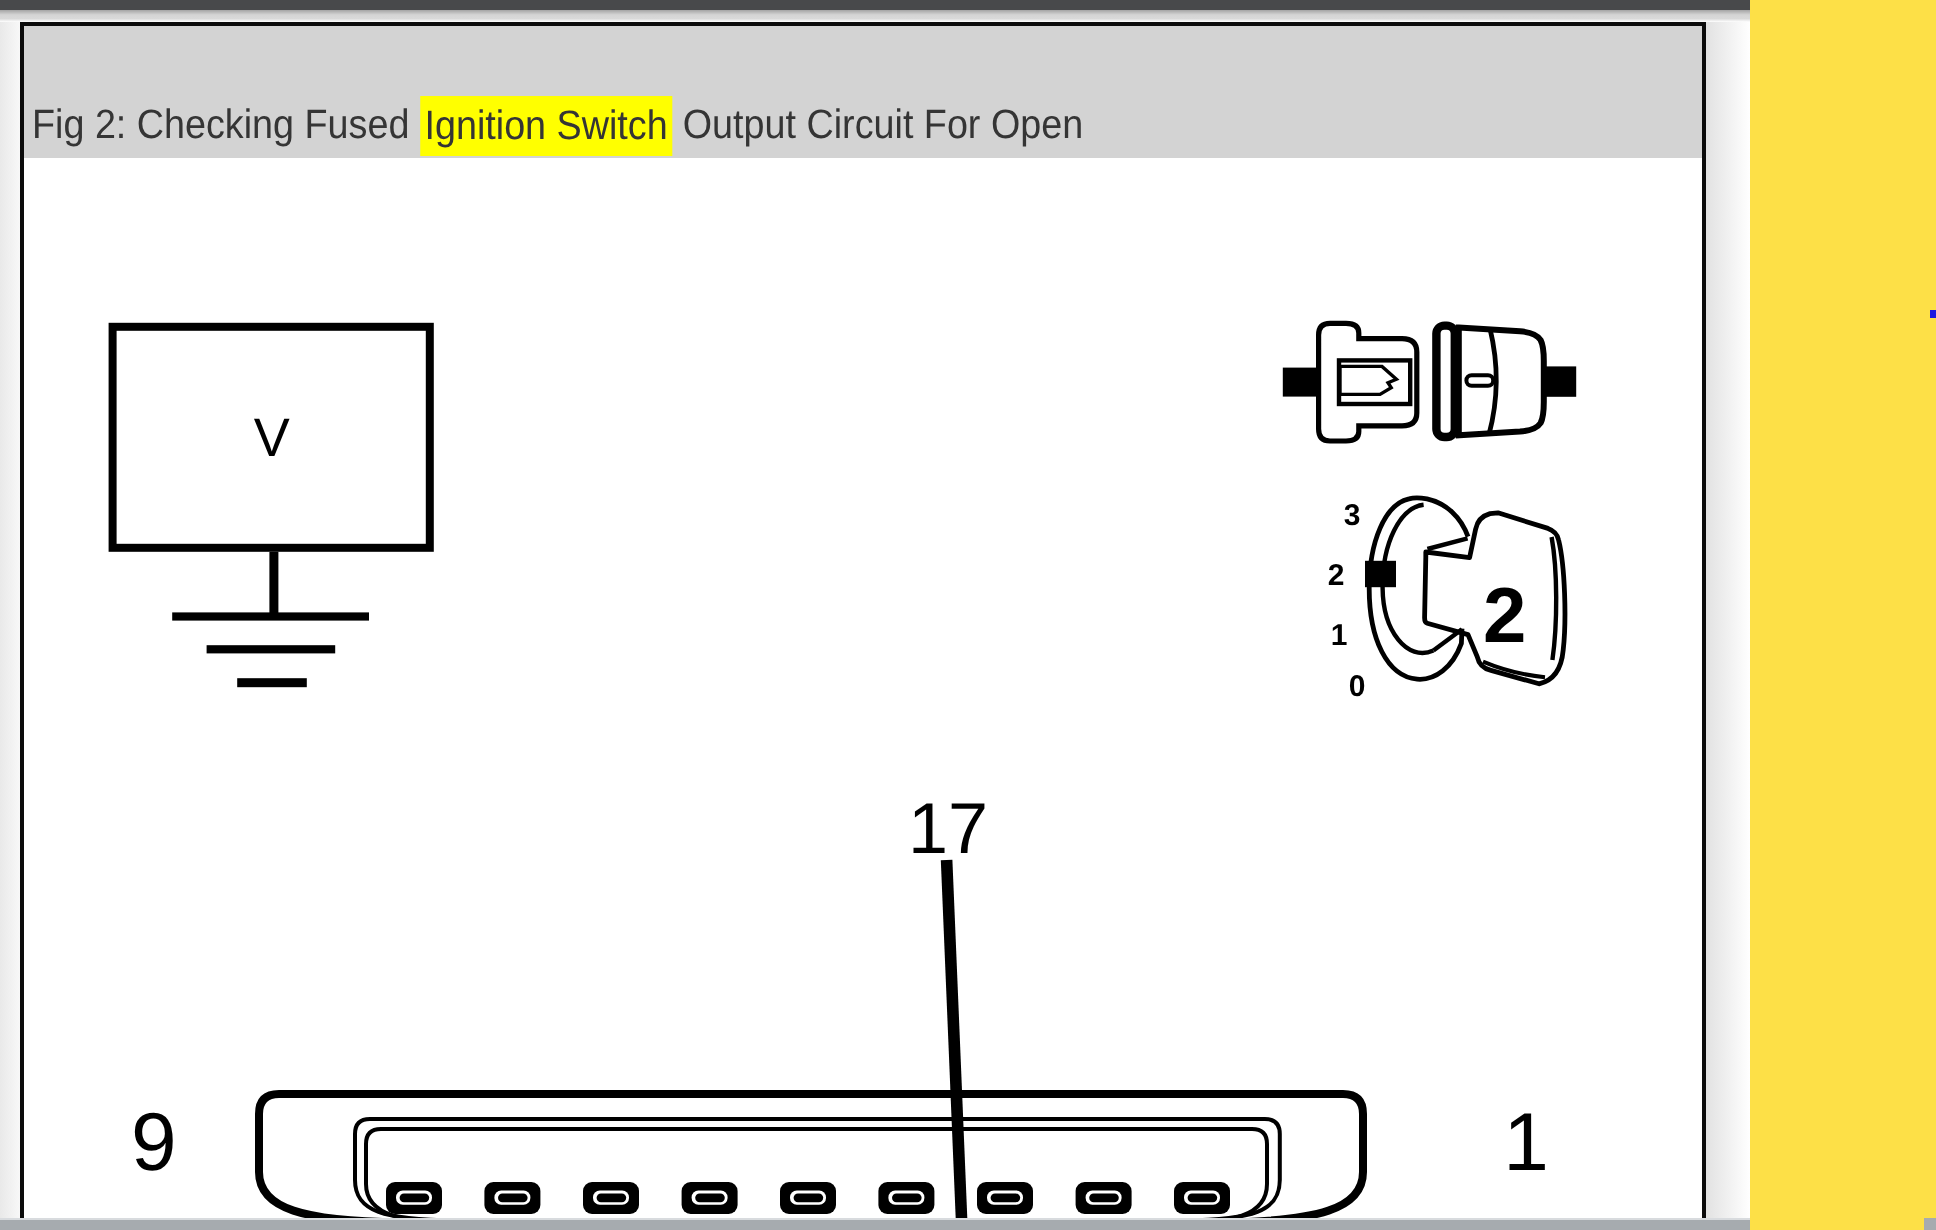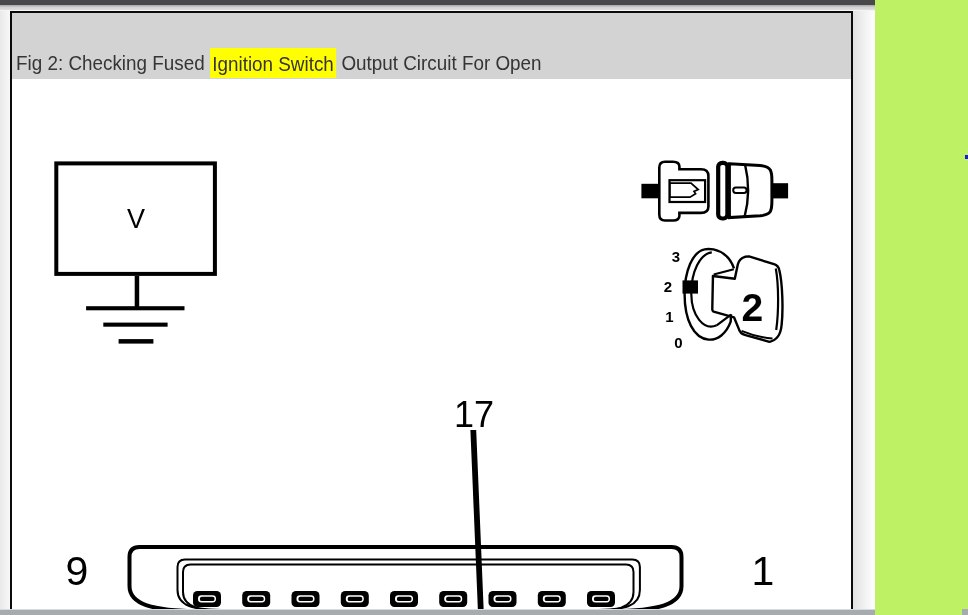--- a/index.html
+++ b/index.html
@@ -1,16 +1,16 @@
 <!DOCTYPE html>
 <html><head>
 <meta charset="utf-8">
 <style>
   html,body{margin:0;padding:0;background:#fff;}
-  #page{position:relative;width:968px;height:615px;overflow:hidden;background:#bef264;
+  #page{position:relative;width:968px;height:615px;overflow:hidden;background:#fde047;
         font-family:"Liberation Sans",sans-serif;}
   .abs{position:absolute;}
 </style>
 </head>
 <body>
 <div id="page">
 
   <div class="abs" style="left:0;top:0;width:875px;height:4.5px;background:#48494b;"></div>
 
   <div class="abs" style="left:0;top:4.5px;width:875px;height:6.5px;background:linear-gradient(to bottom,#a4a4a4,#d4d4d4 40%,#d9d9d9 72%,#ffffff 100%);"></div>

